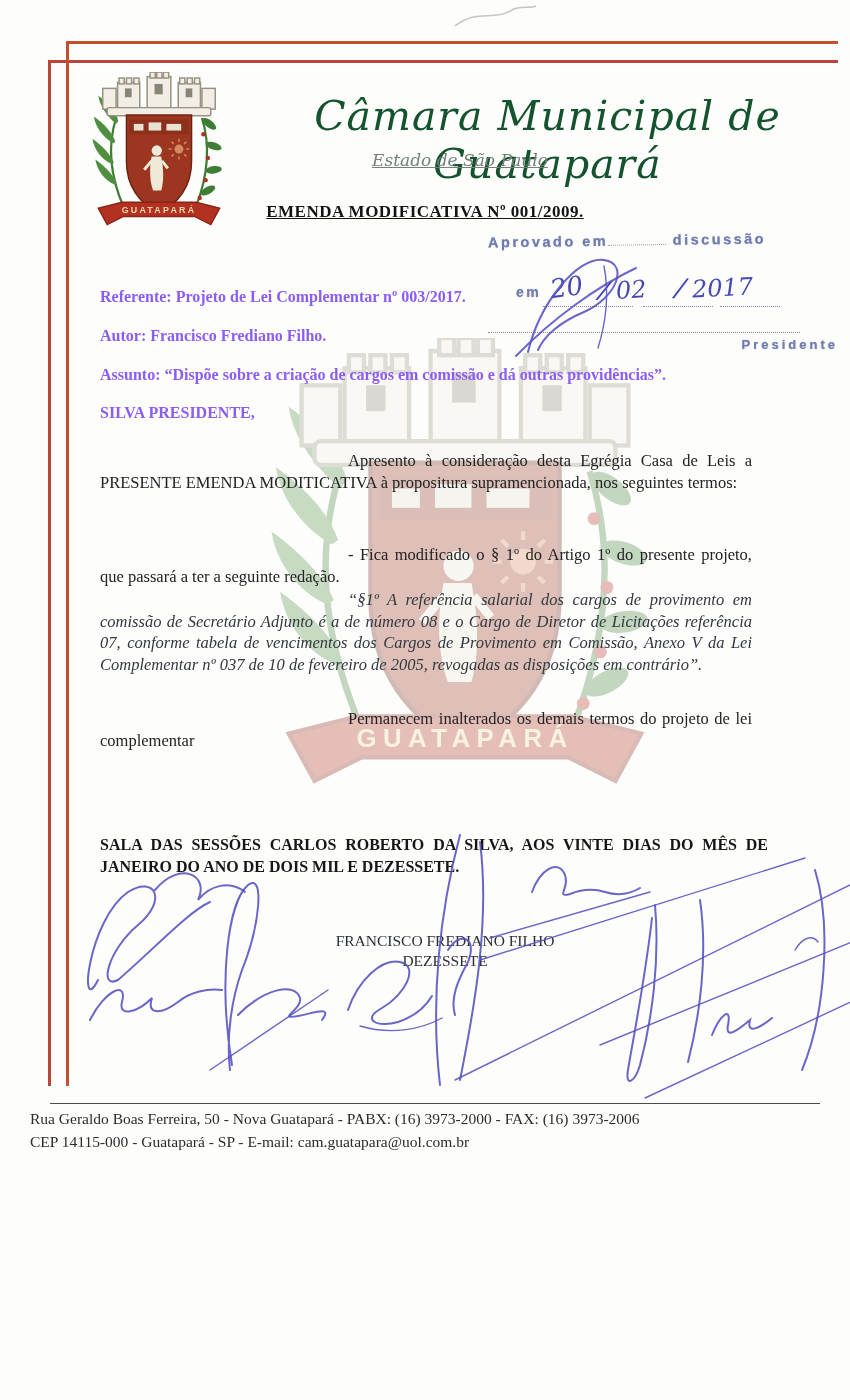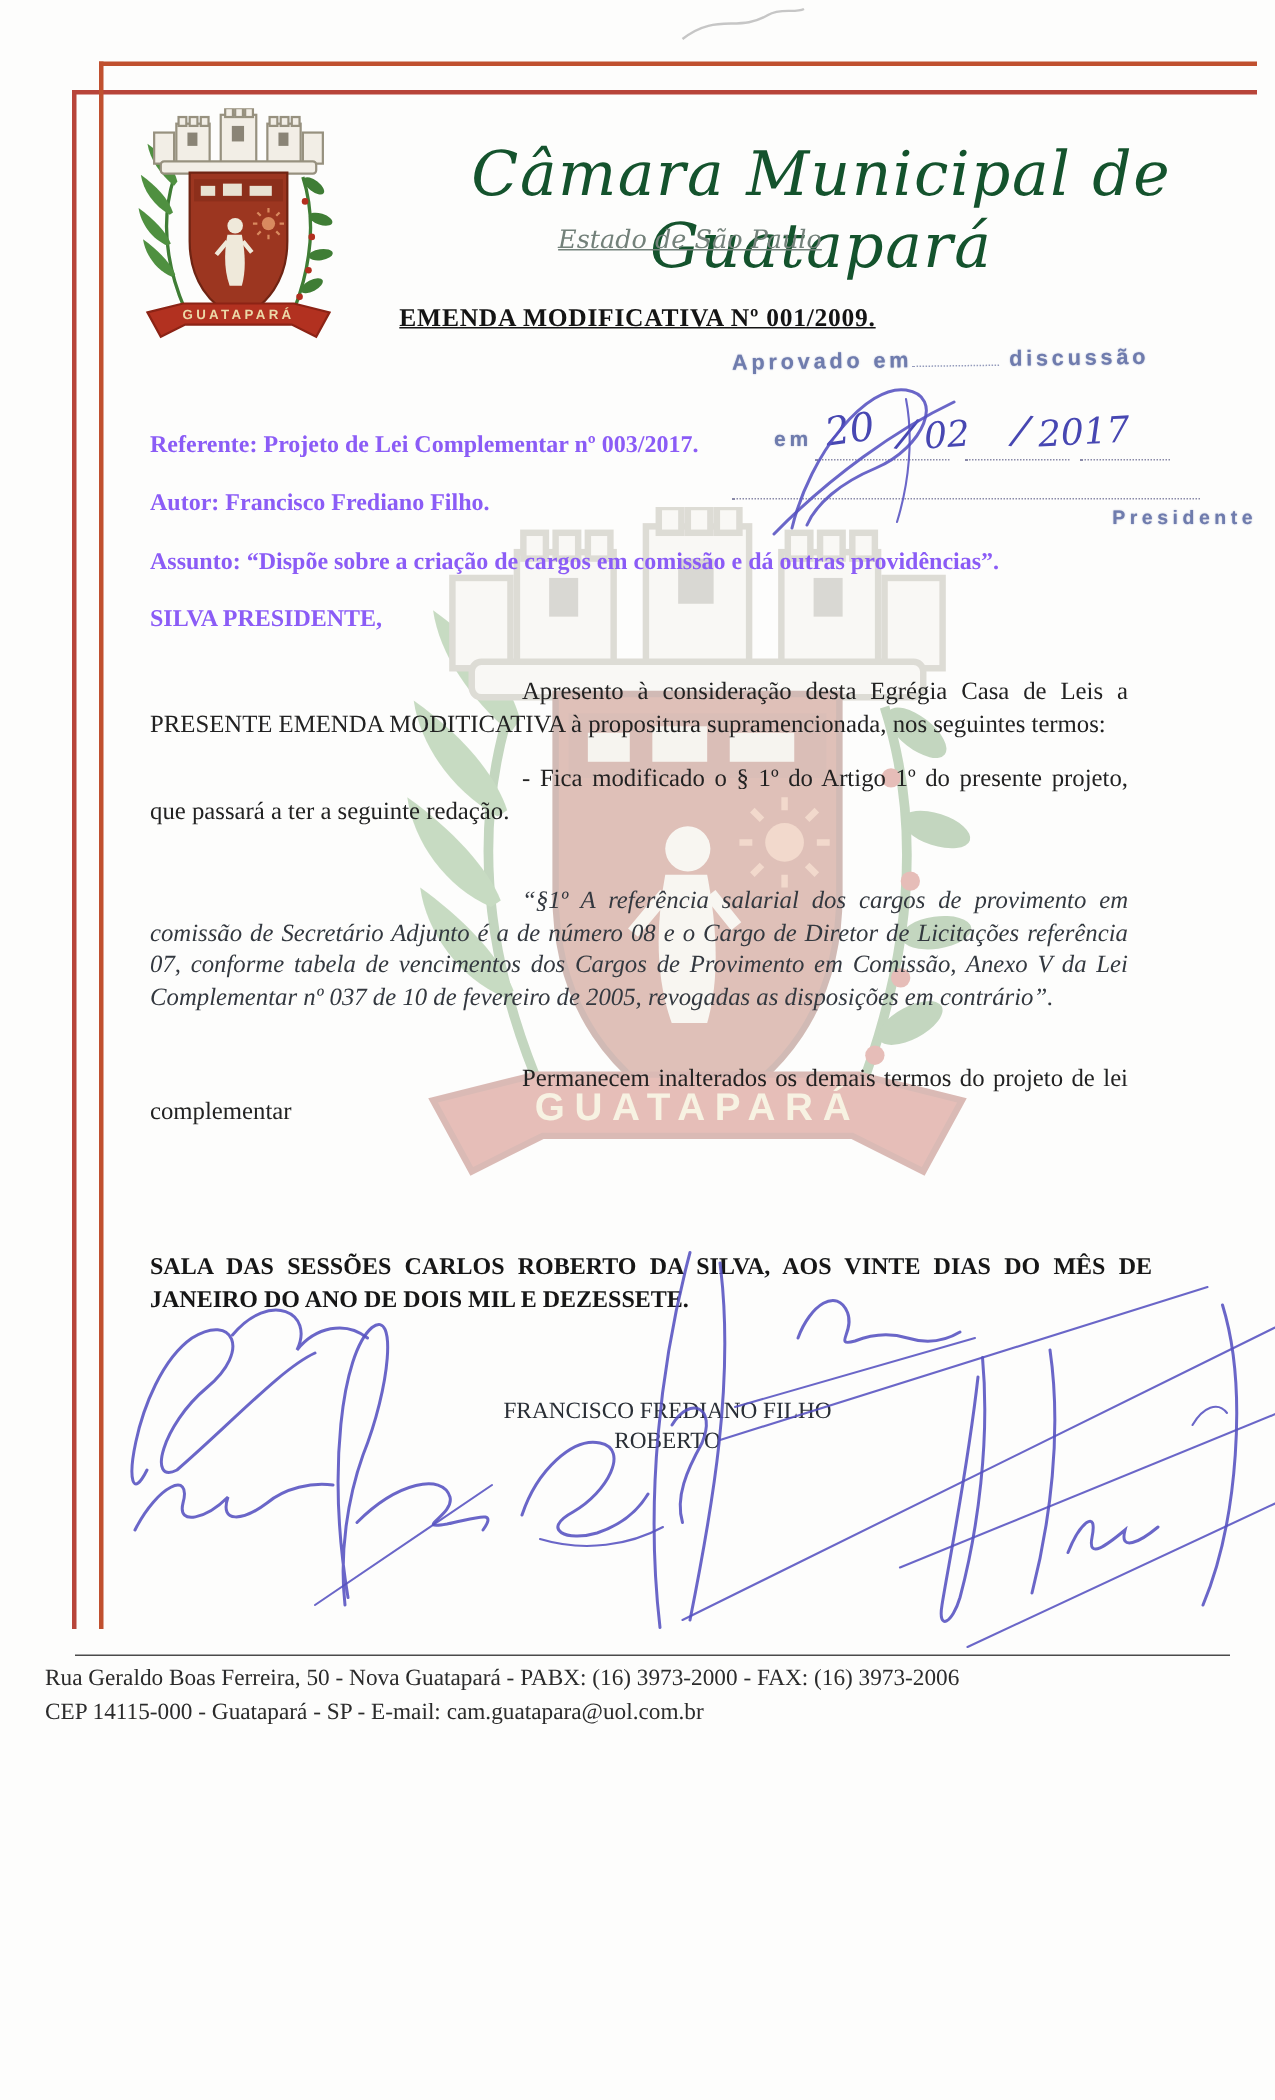--- a/index.html
+++ b/index.html
@@ -155,29 +155,29 @@
     <path class="sig" d="M18,116 C55,78 100,46 138,28"></path>
     <path class="sig thin" d="M106,26 C111,52 108,82 100,108"></path>
   </svg>
 
   <div class="abs meta-line" style="left:100px;top:288px;">Referente: Projeto de Lei Complementar nº 003/2017.</div>
   <div class="abs meta-line" style="left:100px;top:327px;">Autor: Francisco Frediano Filho.</div>
   <div class="abs meta-line" style="left:100px;top:366px;">Assunto: “Dispõe sobre a criação de cargos em comissão e dá outras providências”.</div>
   <div class="abs meta-line" style="left:100px;top:404px;">SILVA PRESIDENTE,</div>
 
   <div class="abs para ind" style="left:100px;top:450px;">Apresento à consideração desta Egrégia Casa de Leis a PRESENTE EMENDA MODITICATIVA à propositura supramencionada, nos seguintes termos:</div>
-  <div class="abs para ind" style="left:100px;top:508px;">- Fica modificado o § 1º do Artigo 1º do presente projeto, que passará a ter a seguinte redação.</div>
+  <div class="abs para ind" style="left:100px;top:544px;">- Fica modificado o § 1º do Artigo 1º do presente projeto, que passará a ter a seguinte redação.</div>
   <div class="abs para ind it" style="left:100px;top:589px;">“§1º A referência salarial dos cargos de provimento em comissão de Secretário Adjunto é a de número 08 e o Cargo de Diretor de Licitações referência 07, conforme tabela de vencimentos dos Cargos de Provimento em Comissão, Anexo V da Lei Complementar nº 037 de 10 de fevereiro de 2005, revogadas as disposições em contrário”.</div>
   <div class="abs para ind" style="left:100px;top:708px;">Permanecem inalterados os demais termos do projeto de lei complementar</div>
 
   <div class="abs closing" style="left:100px;top:834px;">SALA DAS SESSÕES CARLOS ROBERTO DA SILVA, AOS VINTE DIAS DO MÊS DE JANEIRO DO ANO DE DOIS MIL E DEZESSETE.</div>
 
   <div class="abs name-block" style="left:285px;top:931px;">
     <div>FRANCISCO FREDIANO FILHO</div>
-    <div>ROBERTO</div>
+    <div>DEZESSETE</div>
   </div>
 
   <svg class="abs" style="left:60px;top:830px;" width="790" height="290" viewBox="0 0 790 290">
     <path class="sig" d="M38,150 C18,190 28,90 68,62 C95,45 108,70 78,95 C48,120 38,160 58,150 C95,118 128,82 150,72"></path>
     <path class="sig" d="M95,60 C120,30 150,45 138,70 C150,55 170,50 185,62"></path>
     <path class="sig" d="M172,235 C158,150 168,72 188,55 C205,42 200,95 182,140 C172,168 166,205 170,240"></path>
     <path class="sig" d="M30,190 C45,160 68,150 62,172 C58,188 78,182 92,168 C86,186 102,184 118,172 C130,162 148,158 162,160"></path>
     <path class="sig" d="M178,185 C205,158 235,152 240,168 C243,180 215,190 238,186 C258,182 272,176 262,190"></path>
     <path class="sig thin" d="M150,240 L268,160"></path>
     <path class="sig" d="M288,180 C298,150 322,128 340,132 C360,136 345,165 322,178 C300,190 318,198 338,192 C356,186 366,176 372,166"></path>

